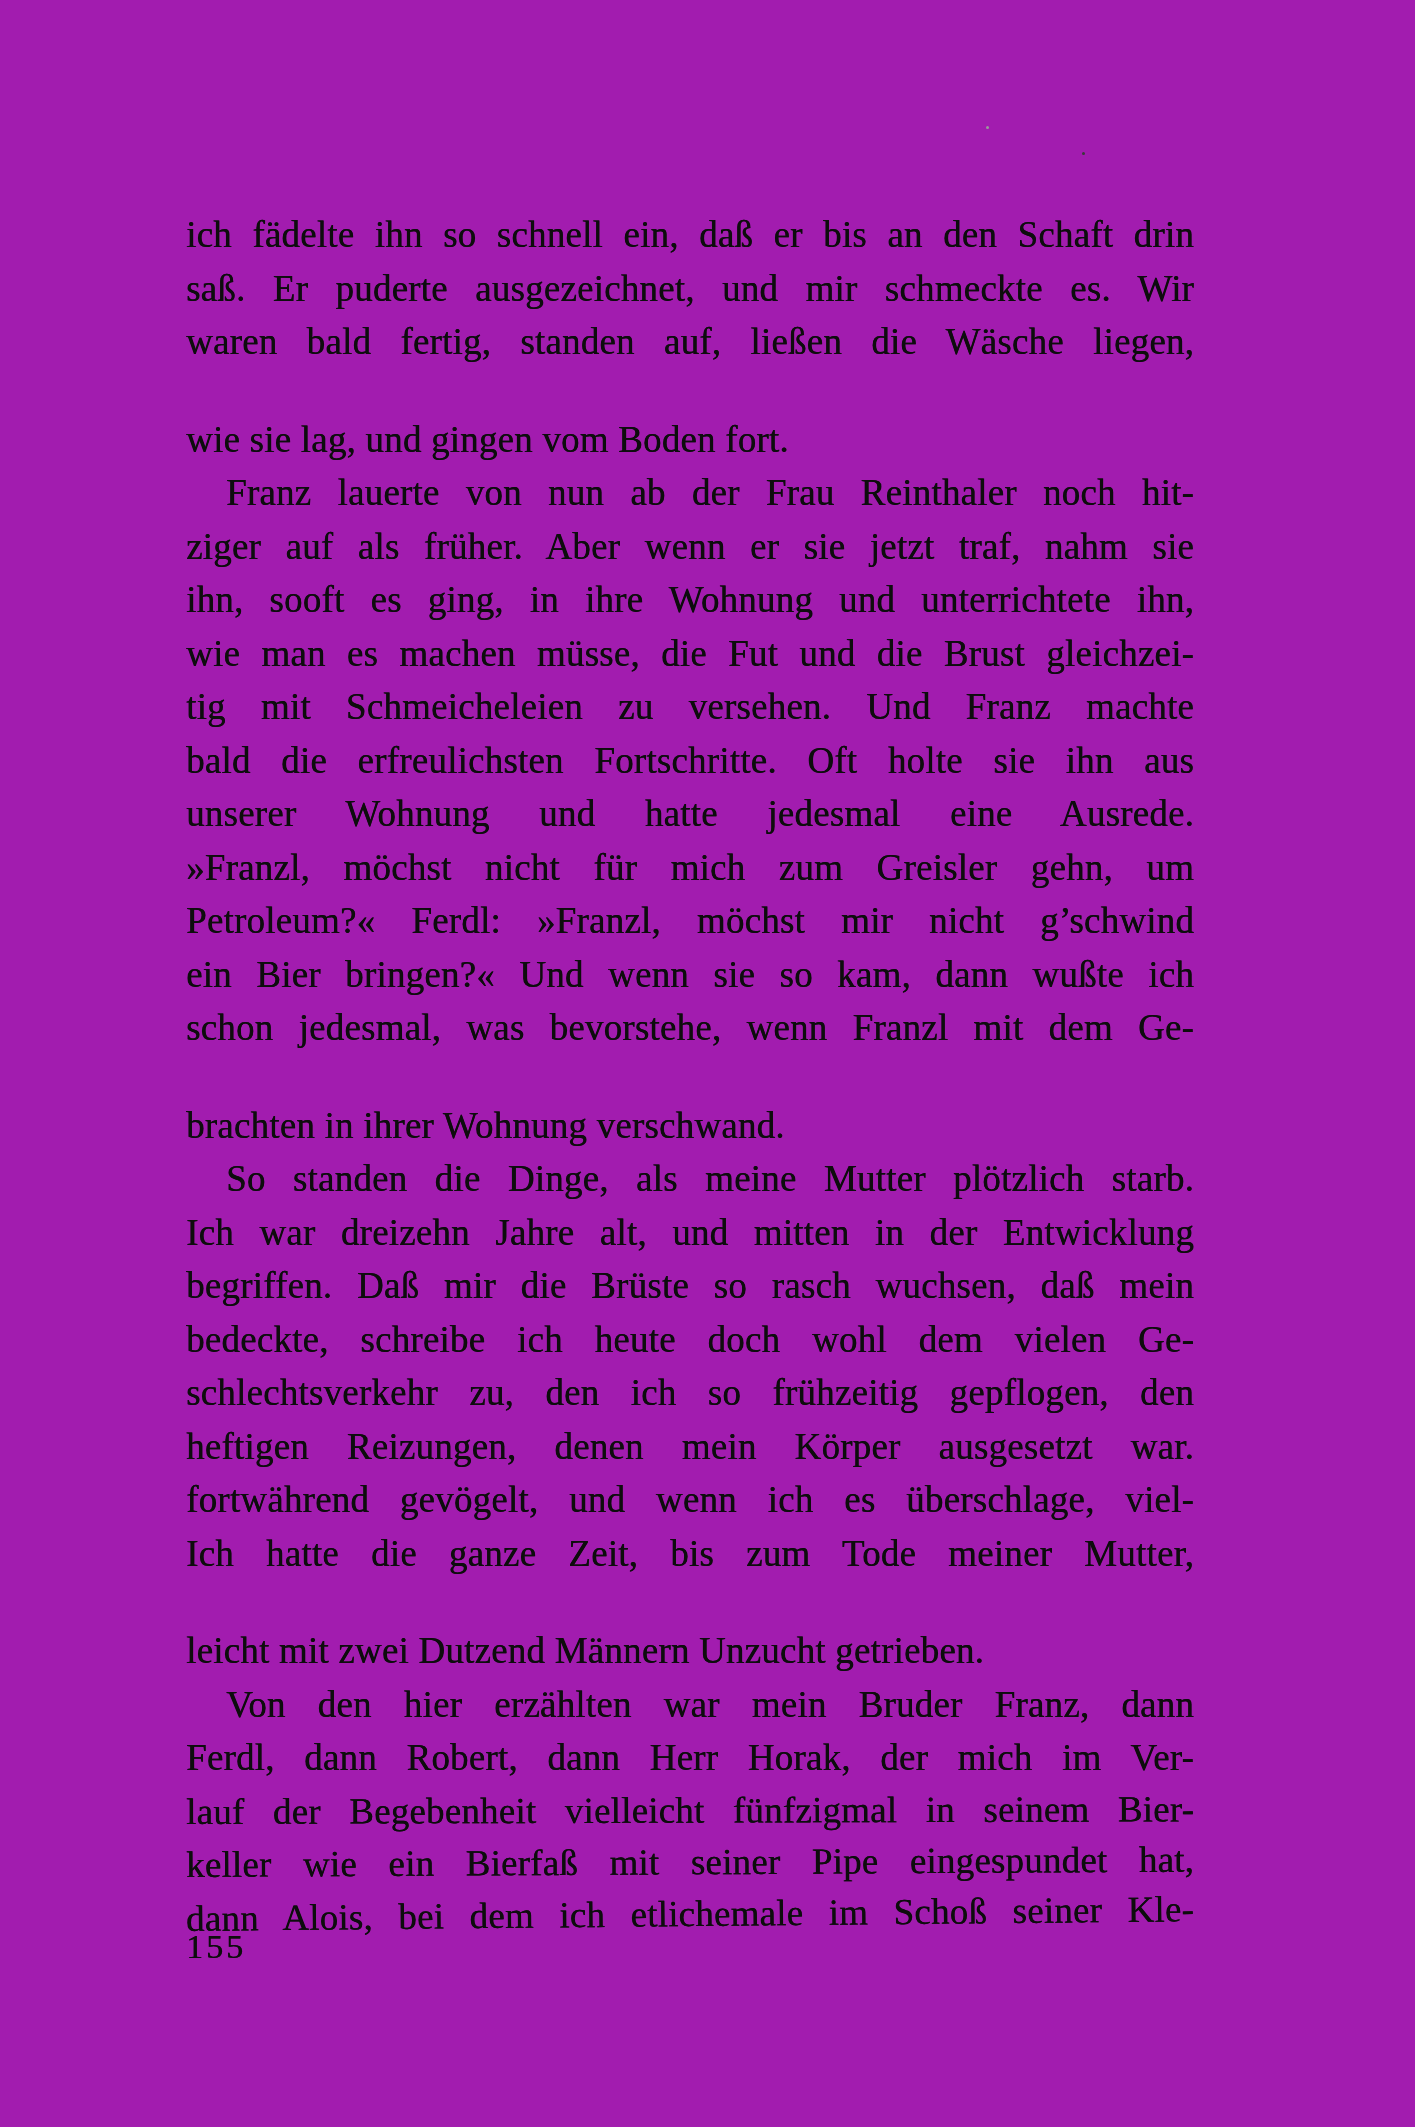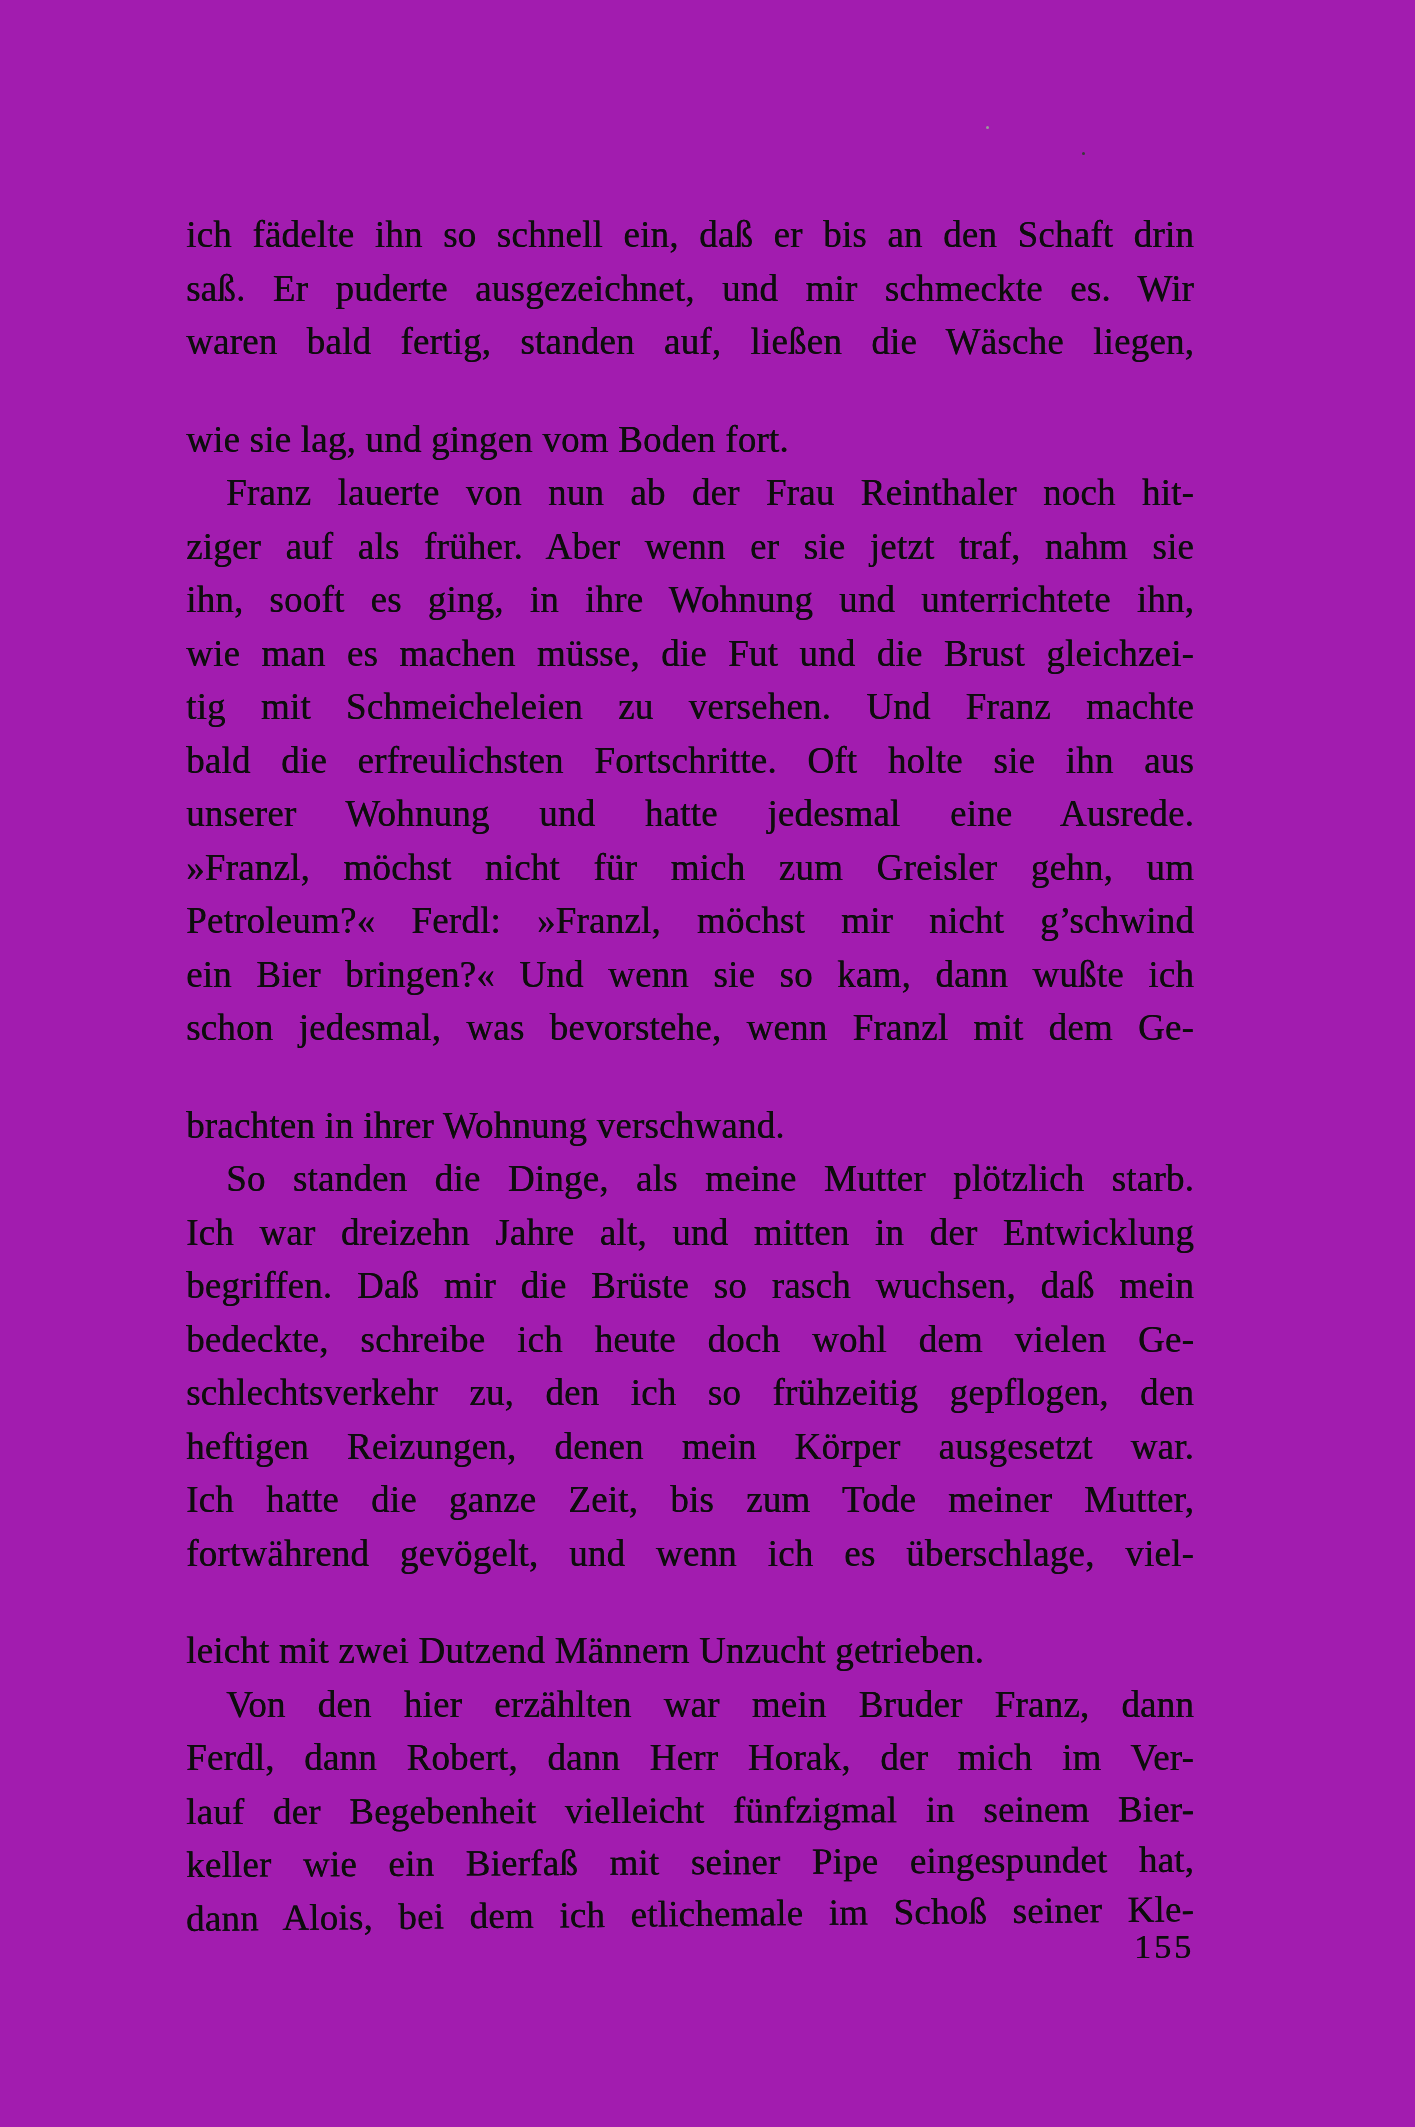--- a/index.html
+++ b/index.html
@@ -43,21 +43,21 @@
   }
   
   .textblock .line:nth-last-child(3) { transform: rotate(-0.15deg); transform-origin: 0 50%; }
   .textblock .line:nth-last-child(2) { transform: rotate(-0.3deg);  transform-origin: 0 50%; }
   .textblock .line:nth-last-child(1) { transform: rotate(-0.55deg); transform-origin: 0 50%; }
   .pagenum {
     position: absolute;
     left: 186px;
     top: 1928px;
     width: 1008px;
-    text-align: right;
+    text-align: left;
     font-size: 34px;
     letter-spacing: 3px;
     text-shadow: 0.4px 0 0 currentColor;
   }
   .speck {
     position: absolute;
     border-radius: 50%;
   }
   .speck-a { left: 986px;  top: 126px; width: 3px; height: 3px; background: #9a9a9a; }
   .speck-b { left: 1082px; top: 152px; width: 3px; height: 3px; background: #3a3a3a; }
@@ -82,22 +82,22 @@
       <div class="line">Petroleum?« Ferdl: »Franzl, möchst mir nicht g’schwind</div>
       <div class="line">ein Bier bringen?« Und wenn sie so kam, dann wußte ich</div>
       <div class="line">schon jedesmal, was bevorstehe, wenn Franzl mit dem Ge-</div>
       <div class="line end">brachten in ihrer Wohnung verschwand.</div>
       <div class="line indent">So standen die Dinge, als meine Mutter plötzlich starb.</div>
       <div class="line">Ich war dreizehn Jahre alt, und mitten in der Entwicklung</div>
       <div class="line">begriffen. Daß mir die Brüste so rasch wuchsen, daß mein</div>
       <div class="line">bedeckte, schreibe ich heute doch wohl dem vielen Ge-</div>
       <div class="line">schlechtsverkehr zu, den ich so frühzeitig gepflogen, den</div>
       <div class="line">heftigen Reizungen, denen mein Körper ausgesetzt war.</div>
+      <div class="line">fortwährend gevögelt, und wenn ich es überschlage, viel-</div>
       <div class="line">Ich hatte die ganze Zeit, bis zum Tode meiner Mutter,</div>
-      <div class="line">fortwährend gevögelt, und wenn ich es überschlage, viel-</div>
       <div class="line end">leicht mit zwei Dutzend Männern Unzucht getrieben.</div>
       <div class="line indent">Von den hier erzählten war mein Bruder Franz, dann</div>
       <div class="line">Ferdl, dann Robert, dann Herr Horak, der mich im Ver-</div>
       <div class="line">lauf der Begebenheit vielleicht fünfzigmal in seinem Bier-</div>
       <div class="line">keller wie ein Bierfaß mit seiner Pipe eingespundet hat,</div>
       <div class="line">dann Alois, bei dem ich etlichemale im Schoß seiner Kle-</div>
     </div>
   <div class="pagenum">155</div>
   <div class="speck speck-a"></div>
   <div class="speck speck-b"></div>

